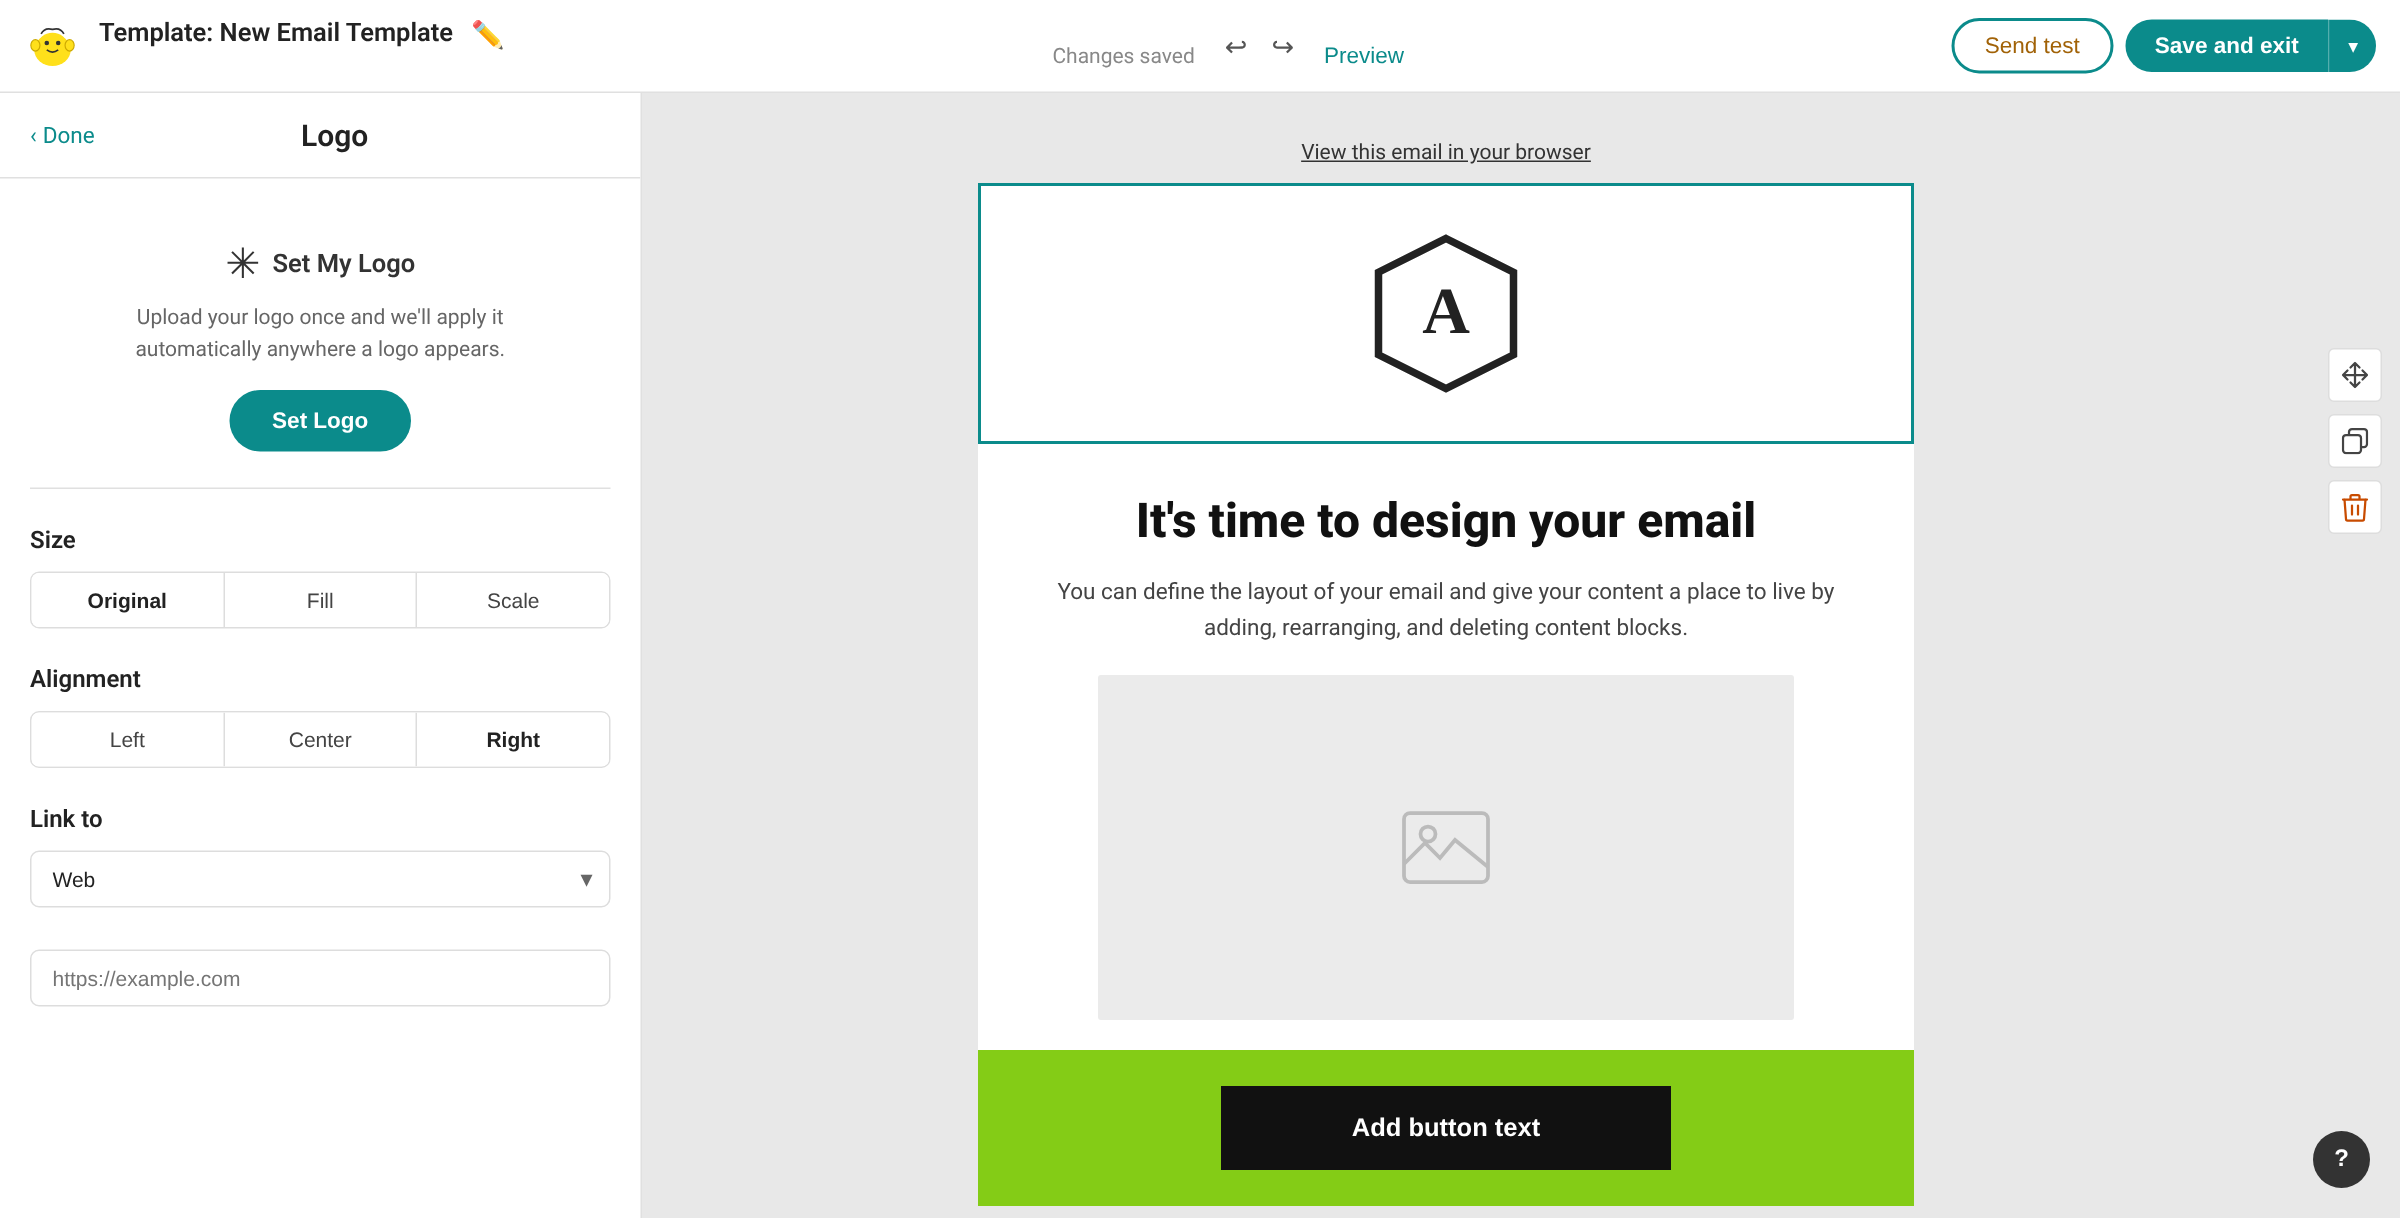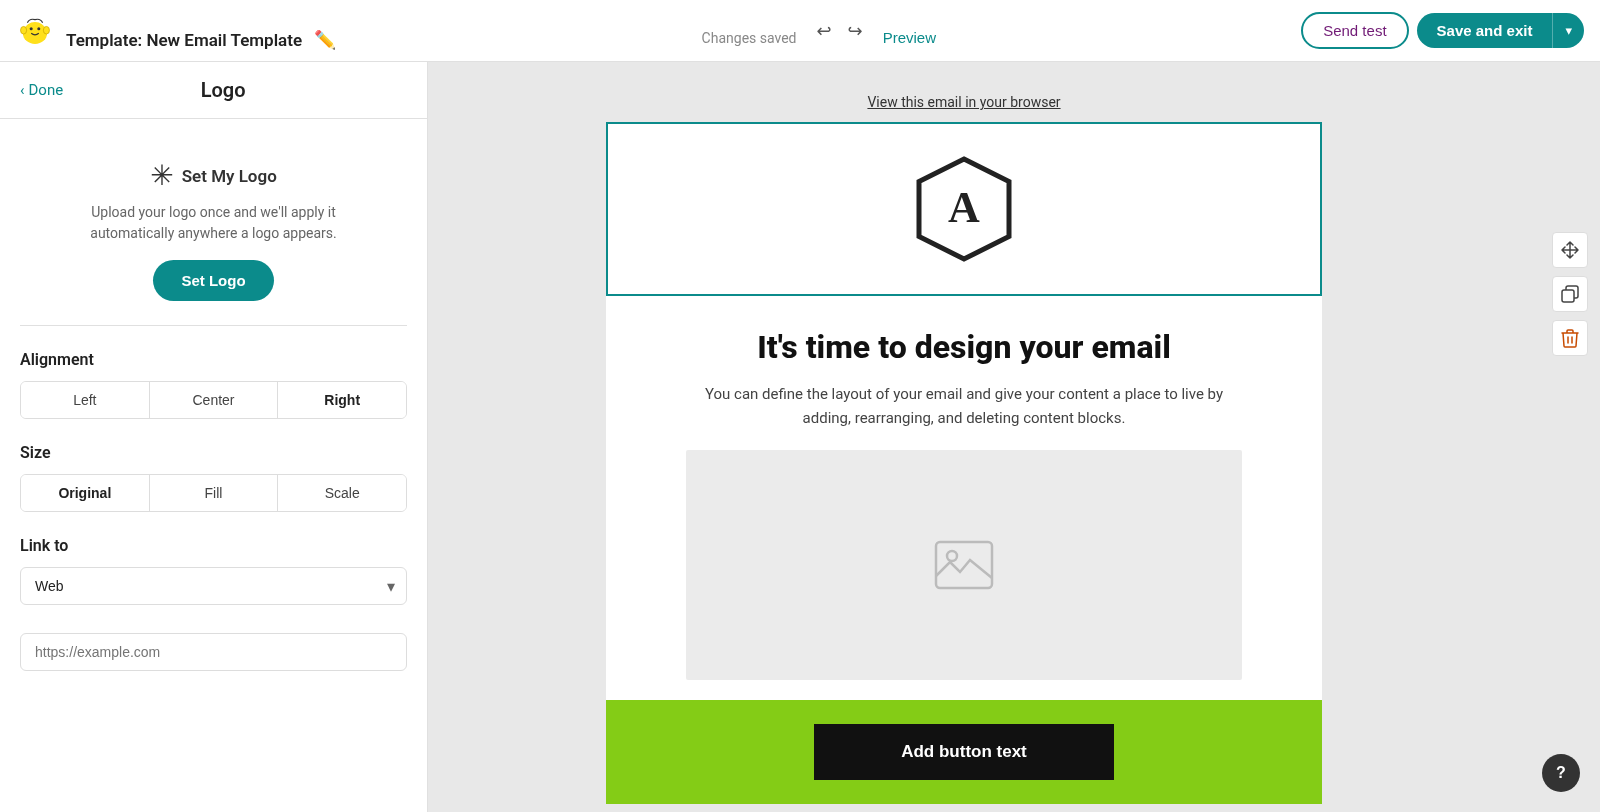--- a/index.html
+++ b/index.html
@@ -4,33 +4,33 @@
   <style>
     * { box-sizing: border-box; margin: 0; padding: 0; }
     body { font-family: -apple-system, BlinkMacSystemFont, 'Segoe UI', Roboto, sans-serif; background: #f3f3f3; height: 812px; overflow: hidden; display: flex; flex-direction: column; }
 
     
     .topnav {
       display: flex; align-items: center; justify-content: space-between;
       background: #fff; border-bottom: 1px solid #e0e0e0;
       height: 62px; padding: 0 16px; flex-shrink: 0;
     }
-    .topnav-left { display: flex; align-items: flex-end; gap: 12px; }
+    .topnav-left { display: flex; align-items: flex-start; gap: 12px; }
     .monkey-logo { width: 38px; height: 38px; }
     .template-title { font-size: 17px; font-weight: 600; color: #222; }
     .edit-icon { color: #666; font-size: 18px; cursor: pointer; }
     .topnav-center { display: flex; align-items: flex-end; gap: 16px; }
     .changes-saved { color: #888; font-size: 14px; }
     .undo-redo { display: flex; gap: 8px; }
     .undo-redo button { background: none; border: none; cursor: pointer; color: #555; font-size: 18px; padding: 4px; }
     .undo-redo button:disabled { color: #ccc; }
     .preview-btn { background: none; border: none; cursor: pointer; color: #0b8b8b; font-size: 15px; font-weight: 500; }
     .topnav-right { display: flex; align-items: center; gap: 8px; }
     .send-test-btn {
-      border: 2px solid #0b8b8b; color: #701a75; background: #fff;
+      border: 2px solid #0b8b8b; color: #a16207; background: #fff;
       border-radius: 24px; padding: 8px 20px; font-size: 15px; font-weight: 500; cursor: pointer;
     }
     .save-exit-group { display: flex; }
     .save-exit-btn {
       background: #0b8b8b; color: #fff; border: none;
       border-radius: 24px 0 0 24px; padding: 6px 20px; font-size: 15px; font-weight: 600; cursor: pointer;
     }
     .save-exit-dropdown {
       background: #0b8b8b; color: #fff; border: none; border-left: 1px solid rgba(255,255,255,0.3);
       border-radius: 0 24px 24px 0; padding: 10px 12px; cursor: pointer; font-size: 13px;
@@ -85,21 +85,21 @@
     .link-input {
       width: 100%; padding: 10px 14px; border: 1px solid #ddd; border-radius: 6px;
       font-size: 14px; color: #999;
     }
 
     
     .canvas-area {
       flex: 1; background: #e8e8e8; overflow-y: auto; display: flex; justify-content: center;
       padding: 20px 60px 20px 20px;
     }
-    .email-wrapper { width: 716px; }
+    .email-wrapper { width: 624px; }
     .browser-link {
       text-align: center; padding: 12px 0; font-size: 14px; color: #333;
       text-decoration: underline; cursor: pointer; display: block;
     }
 
     .email-block {
       background: #fff; border: 2px solid #0b8b8b; position: relative; margin-bottom: 0;
     }
     .logo-block-content {
       display: flex; align-items: center; justify-content: center;
@@ -191,34 +191,34 @@
       <div class="set-logo-section">
         <div class="set-logo-icon">
           <span>✳</span>
           <span style="font-size:17px;font-weight:600;">Set My Logo</span>
         </div>
         <p class="set-logo-desc">Upload your logo once and we'll apply it automatically anywhere a logo appears.</p>
         <button class="set-logo-btn">Set Logo</button>
       </div>
 
       <div style="margin-bottom:24px;">
+        <div class="section-label">Size</div>
+        <div class="toggle-group">
+          <button class="toggle-btn active">Original</button>
+          <button class="toggle-btn">Fill</button>
+          <button class="toggle-btn">Scale</button>
+        </div>
+      </div>
+
+      <div style="margin-bottom:24px;">
         <div class="section-label">Alignment</div>
         <div class="toggle-group">
           <button class="toggle-btn">Left</button>
           <button class="toggle-btn">Center</button>
           <button class="toggle-btn active-right" style="font-weight:700;">Right</button>
-        </div>
-      </div>
-
-      <div style="margin-bottom:24px;">
-        <div class="section-label">Size</div>
-        <div class="toggle-group">
-          <button class="toggle-btn active">Original</button>
-          <button class="toggle-btn">Fill</button>
-          <button class="toggle-btn">Scale</button>
         </div>
       </div>
 
       <div class="link-section">
         <div class="section-label">Link to</div>
         <div class="link-select-wrap">
           <select class="link-select">
             <option>Web</option>
             <option>Email</option>
             <option>Phone</option>

